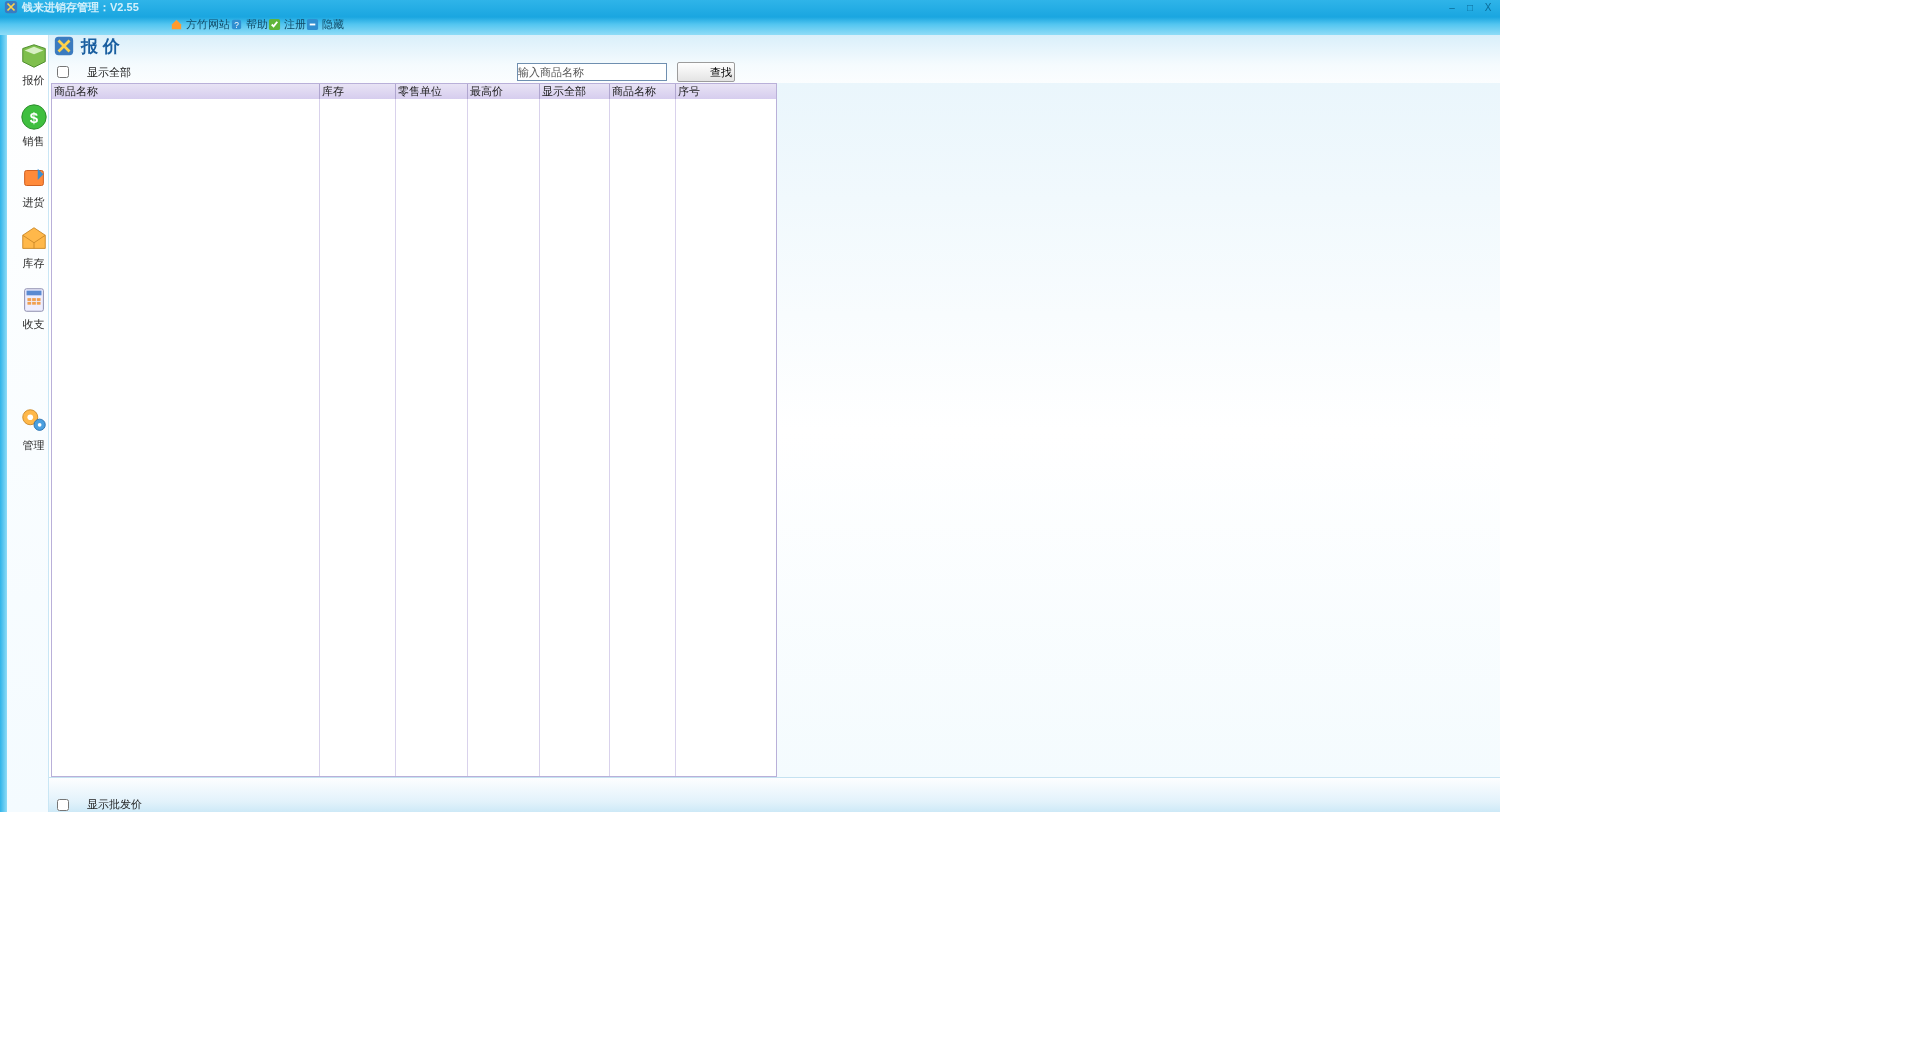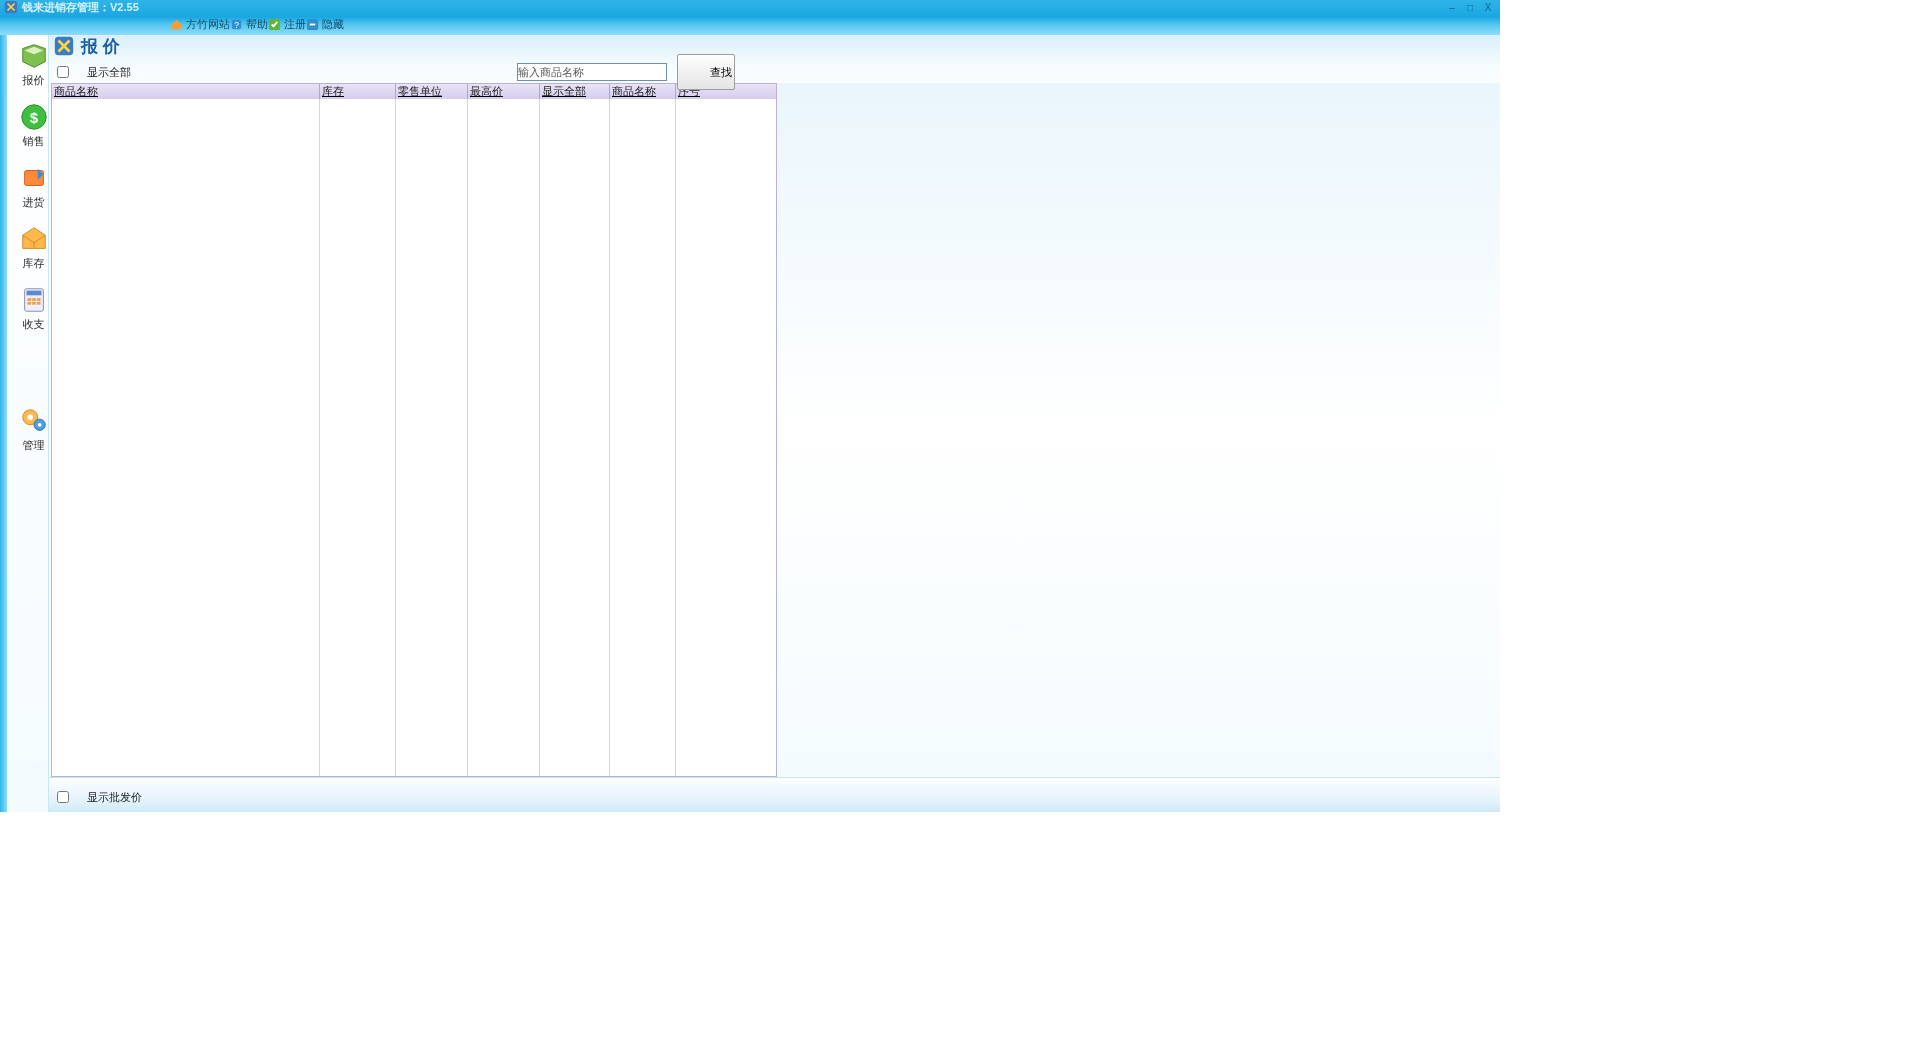--- a/index.html
+++ b/index.html
@@ -112,21 +112,21 @@
   gap: 10px;
 }
 .search-input {
   width: 150px; height: 18px;
   border: 1px solid #6f8fb0;
   font-size: 11px;
   padding: 0 0;
   color: #555;
 }
 .search-btn {
-  width: 58px; height: 36px;
+  width: 58px; height: 20px;
   background: linear-gradient(to bottom, #fefefe, #e4e4e4);
   border: 1px solid #9c9c9c;
   border-radius: 2px;
   font-size: 11px;
   cursor: pointer;
   padding-left: 30px;
 }
 
 
 .table-wrap {
@@ -169,21 +169,21 @@
 .c5 { width: 66px;  } 
 .c6 { width: 55px; border-right: none; } 
 
 
 .bottom-panel {
   height: 35px;
   background: linear-gradient(to bottom, #fdfeff, #e2f2fb 70%, #cde9f7);
   border-top: 1px solid #c5e2f1;
   padding-left: 8px;
   display: flex;
-  align-items: center;
+  align-items: flex-end;
   padding-top: 4px;
 }
 
 
 .right-fill {
   flex: 1;
   background: linear-gradient(to bottom, #eaf6fc 0%, #ffffff 50%, #f4fbfe 100%);
 }
 
 </style>
@@ -329,21 +329,21 @@
         <label class="chk-wrap">
           <input type="checkbox" style="">
           <span>显示全部</span>
         </label>
         <div class="search-group">
           <input class="search-input" value="输入商品名称" style="">
           <button class="search-btn">查找</button>
         </div>
       </div>
 
-      <div style="display:flex; flex:1; min-height:0;text-decoration:underline;">
+      <div style="display:flex; flex:1; min-height:0;">
         <div class="table-wrap">
           <div class="thead">
             <div class="th c0">商品名称</div>
             <div class="th c1">库存</div>
             <div class="th c2">零售单位</div>
             <div class="th c3">最高价</div>
             <div class="th c4">显示全部</div>
             <div class="th c5">商品名称</div>
             <div class="th c6">序号</div>
           </div>

